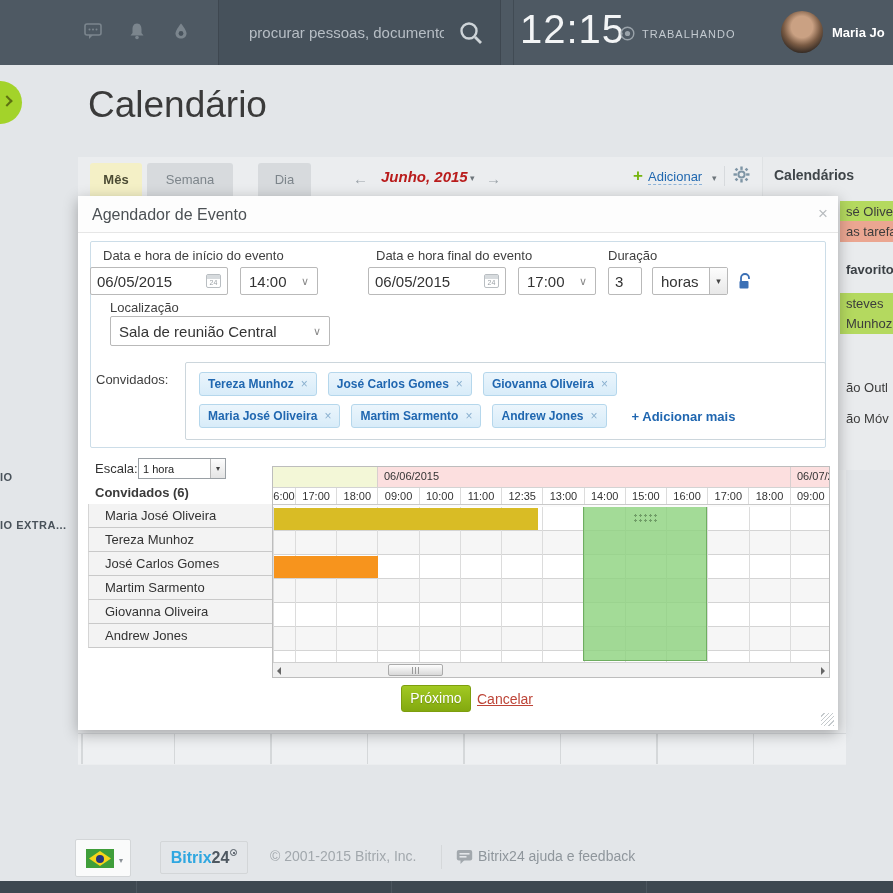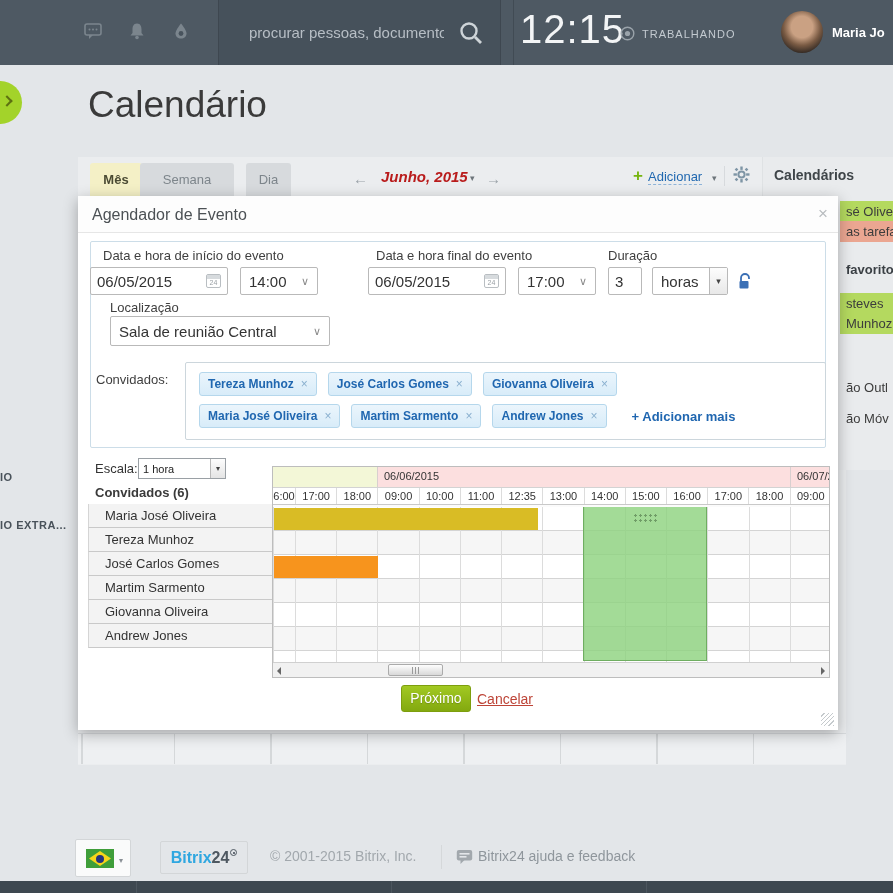--- a/index.html
+++ b/index.html
@@ -184,22 +184,22 @@
   </div>
   <div class="rp-item rp-green" style="left:840px; top:201px;">sé Olive</div>
   <div class="rp-item rp-salmon" style="left:840px; top:221px;">as tarefa</div>
   <div class="rp-item rp-header" style="left:840px; top:259px;">favorito</div>
   <div class="rp-item rp-green" style="left:840px; top:293px;">steves</div>
   <div class="rp-item rp-green" style="left:840px; top:313px;">Munhoz</div>
   <div class="rp-item" style="left:840px; top:377px;">ão Outl</div>
   <div class="rp-item" style="left:840px; top:408px;">ão Móv</div>
 
   <div class="tab tab-active" style="left:90px; width:52px;">Mês</div>
-  <div class="tab tab-idle" style="left:140px; width:94px;">Semana</div>
-  <div class="tab tab-idle" style="left:246px; width:45px;">Dia</div>
+  <div class="tab tab-idle" style="left:147px; width:86px;">Semana</div>
+  <div class="tab tab-idle" style="left:258px; width:53px;">Dia</div>
   <div class="nav-arrow" style="left:353px;">←</div>
   <div class="period">Junho, 2015</div>
   <div class="period-caret">▾</div>
   <div class="nav-arrow" style="left:486px;">→</div>
   <div class="add-plus">+</div>
   <div class="add-link">Adicionar</div>
   <div class="add-caret">▾</div>
   <div class="toolbar-sep"></div>
   <svg class="gear" width="17" height="17" viewBox="0 0 17 17">
       <g fill="#7e95a5">

